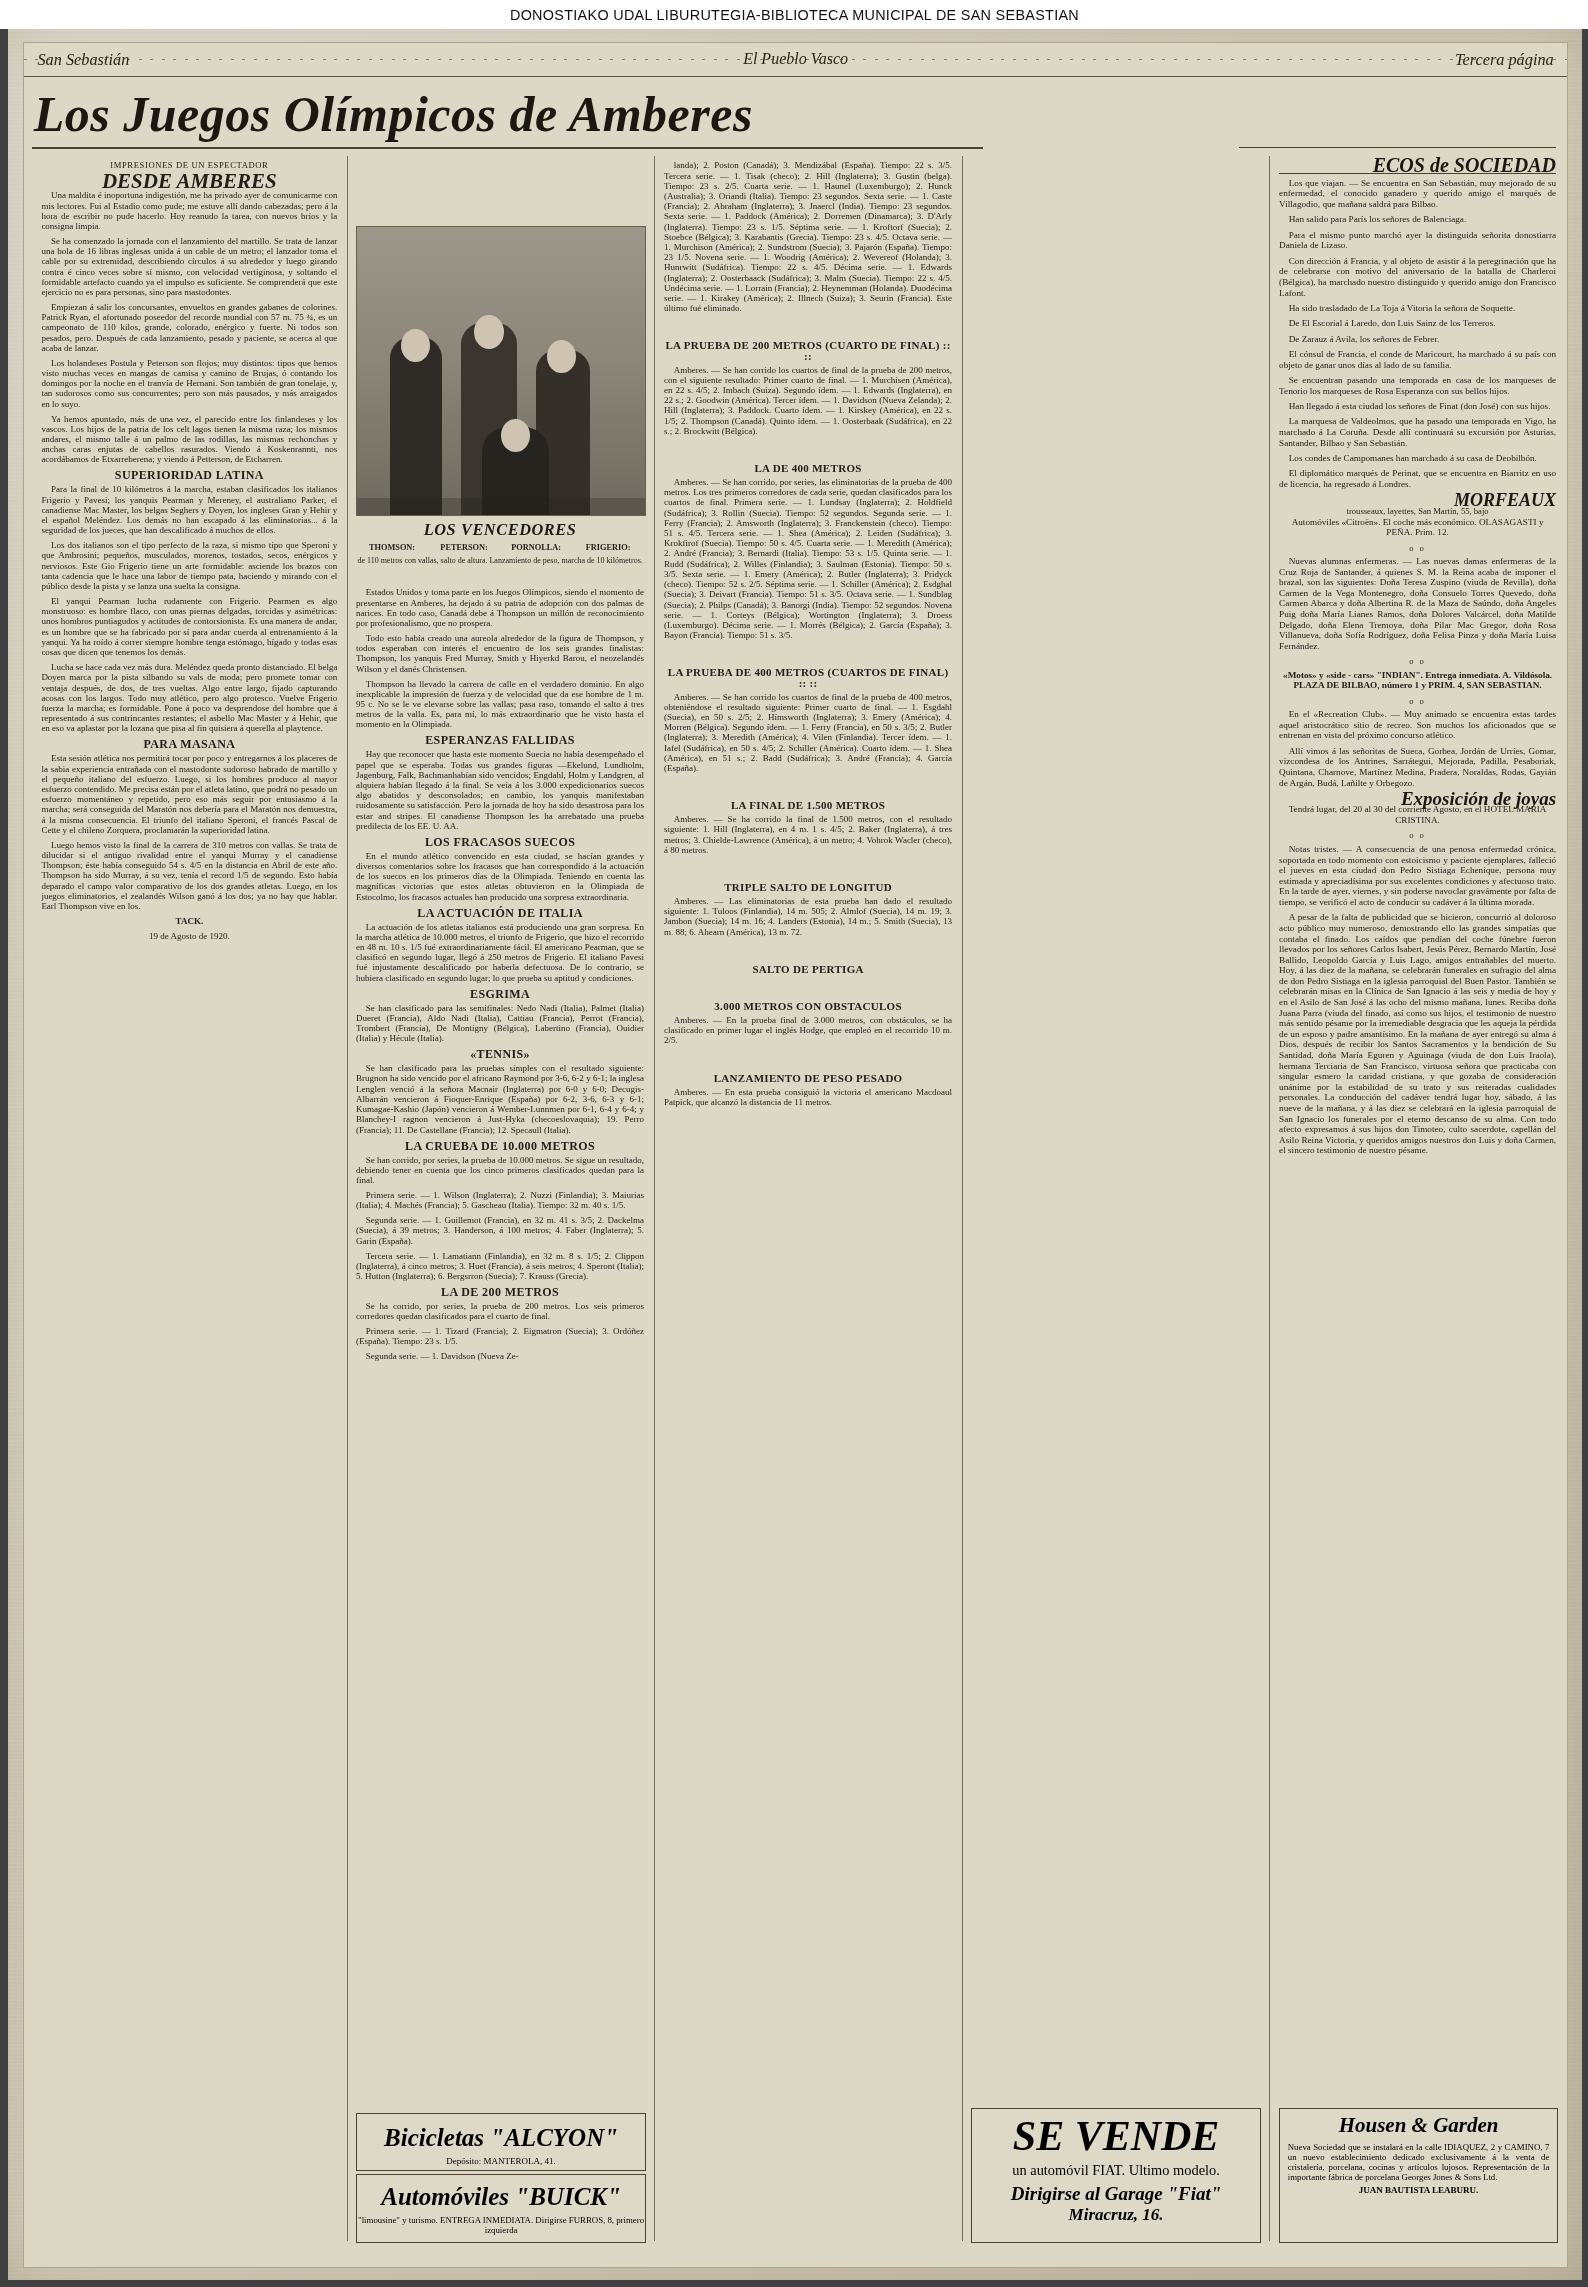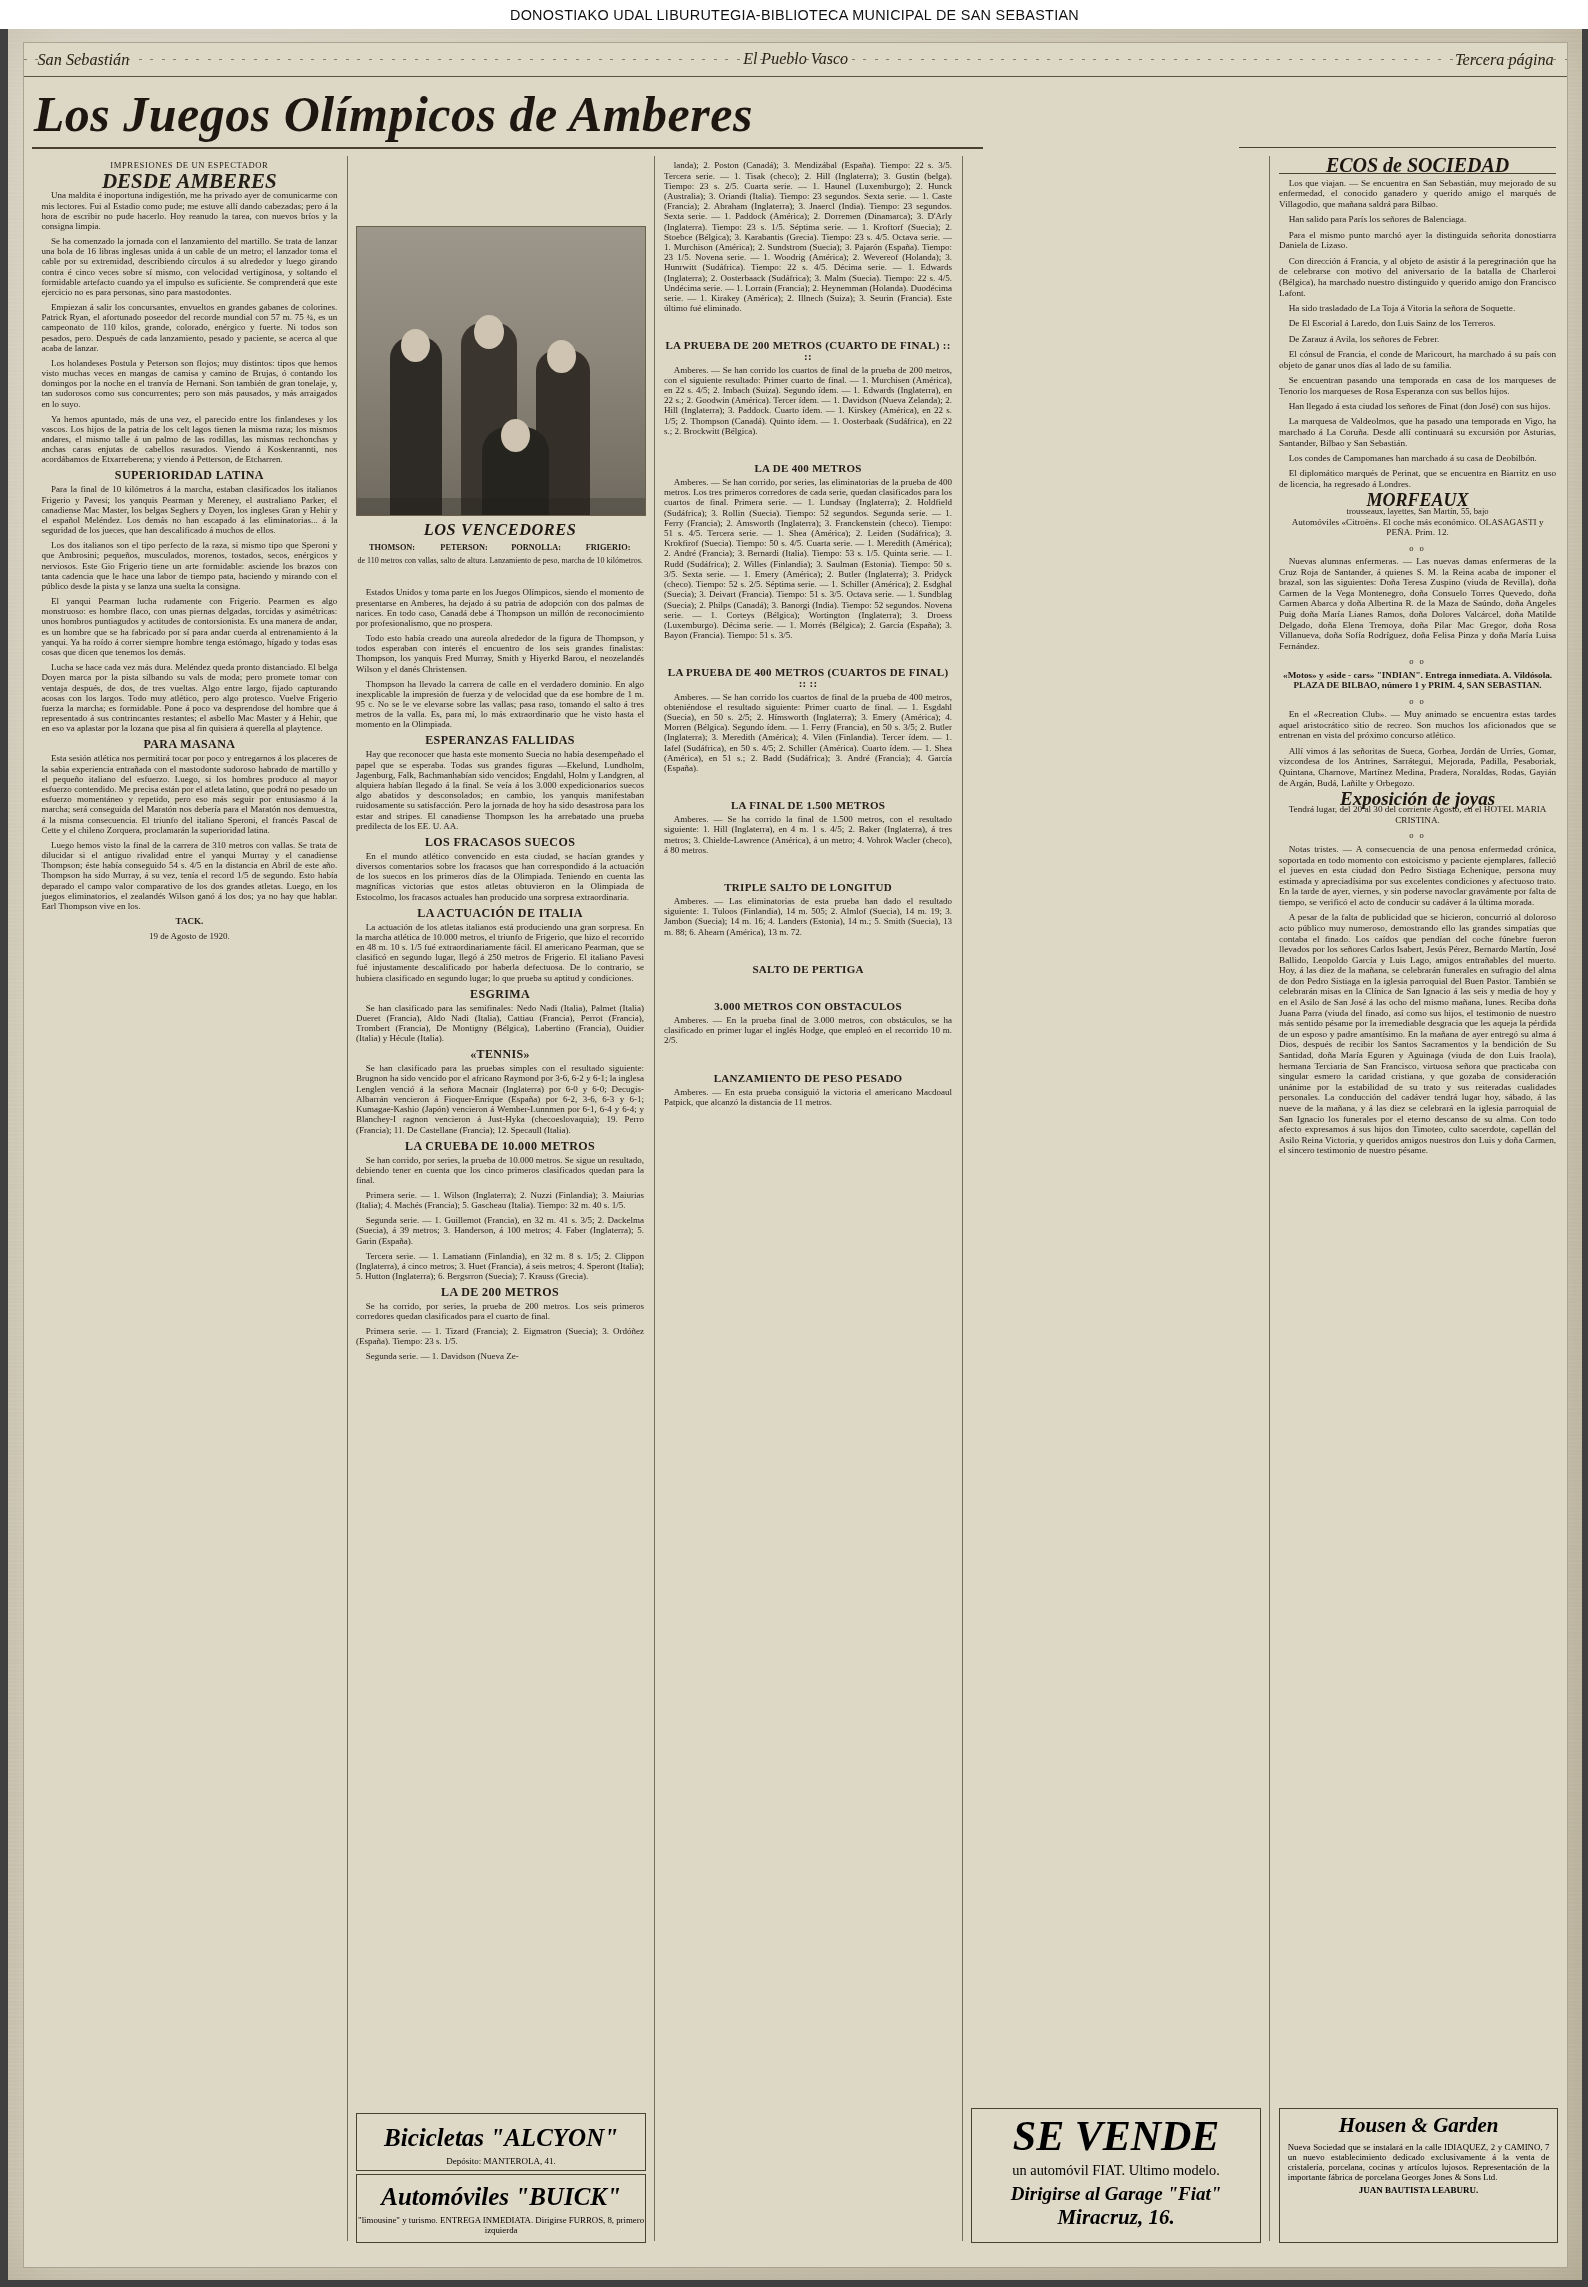--- a/index.html
+++ b/index.html
@@ -49,21 +49,21 @@
   .ph-cap{position:absolute;left:0;bottom:0;width:100%;height:17.3px;background:rgba(30,28,22,.25);}
   .vencedores{position:absolute;left:332px;top:477px;width:288px;text-align:center;font-weight:bold;font-style:italic;font-size:16.3px;letter-spacing:0.6px;color:#1d1a14;}
   .vnames{position:absolute;left:332px;top:500px;width:288px;font-size:8.3px;line-height:9.6px;color:#23201a;}
   .vnames .row{display:flex;justify-content:space-between;}
   .vnames .row span{width:25%;text-align:center;font-weight:bold;}
   .vdesc{position:absolute;left:332px;top:513px;width:288px;font-size:8px;line-height:9.2px;text-align:center;color:#23201a;}
 
   .bigad{position:absolute;border:1px solid #4a412f;background:#ded8c7;}
   .adtitle{font-family:"Liberation Serif",serif;font-style:italic;font-weight:bold;text-align:center;}
 
-  .sidehead{font-family:"Liberation Serif",serif;font-style:italic;font-weight:bold;text-align:center;font-size:20px;color:#1c1710;}
+  .sidehead{font-family:"Liberation Serif",serif;font-style:italic;font-weight:bold;text-align:right;font-size:20px;color:#1c1710;}
   .dot{display:block;text-align:center;font-size:8.6px;letter-spacing:1.9px;margin:2.9px 0;}
   .bold{font-weight:bold;}
   .it{}
 </style>
 </head>
 <body>
 
 <div class="page">
 
   <div class="libhead">DONOSTIAKO UDAL LIBURUTEGIA-BIBLIOTECA MUNICIPAL DE SAN SEBASTIAN</div>
@@ -228,21 +228,21 @@
       </div>
       <div class="bigad" style="left:332px;top:2131px;width:288px;height:67px;">
         <div class="adtitle" style="font-size:25px;margin-top:7.7px;">Automóviles "BUICK"</div>
         <div style="font-size:8.8px;text-align:center;margin-top:3.8px;line-height:10px;">"limousine" y turismo. ENTREGA INMEDIATA. Dirigirse FURROS, 8, primero izquierda</div>
       </div>
 
       <div class="bigad" style="left:947px;top:2065px;width:288px;height:133px;">
         <div class="adtitle" style="font-size:42px;margin-top:3px;">SE VENDE</div>
         <div style="font-size:14.4px;text-align:center;margin-top:1.9px;">un automóvil FIAT. Ultimo modelo.</div>
         <div class="adtitle" style="font-size:19px;margin-top:3.8px;">Dirigirse al Garage "Fiat"</div>
-        <div class="adtitle" style="font-size:21px;">Miracruz, 16.</div>
+        <div class="adtitle" style="font-size:17px;">Miracruz, 16.</div>
       </div>
 
       <div class="bigad" style="left:1255px;top:2065px;width:277px;height:133px;">
         <div class="adtitle" style="font-size:21px;margin-top:3.8px;">Housen &amp; Garden</div>
         <div style="font-size:8.8px;text-align:justify;margin:3.8px 7.7px 0;line-height:10px;">Nueva Sociedad que se instalará en la calle IDIAQUEZ, 2 y CAMINO, 7 un nuevo establecimiento dedicado exclusivamente á la venta de cristalería, porcelana, cocinas y artículos lujosos. Representación de la importante fábrica de porcelana Georges Jones &amp; Sons Ltd.</div>
         <div style="font-size:9px;text-align:center;font-weight:bold;margin-top:2.9px;">JUAN BAUTISTA LEABURU.</div>
       </div>
 
       <div class="col tiny" style="left:332px;top:1576px;width:0;height:0;overflow:hidden;"></div>
 

